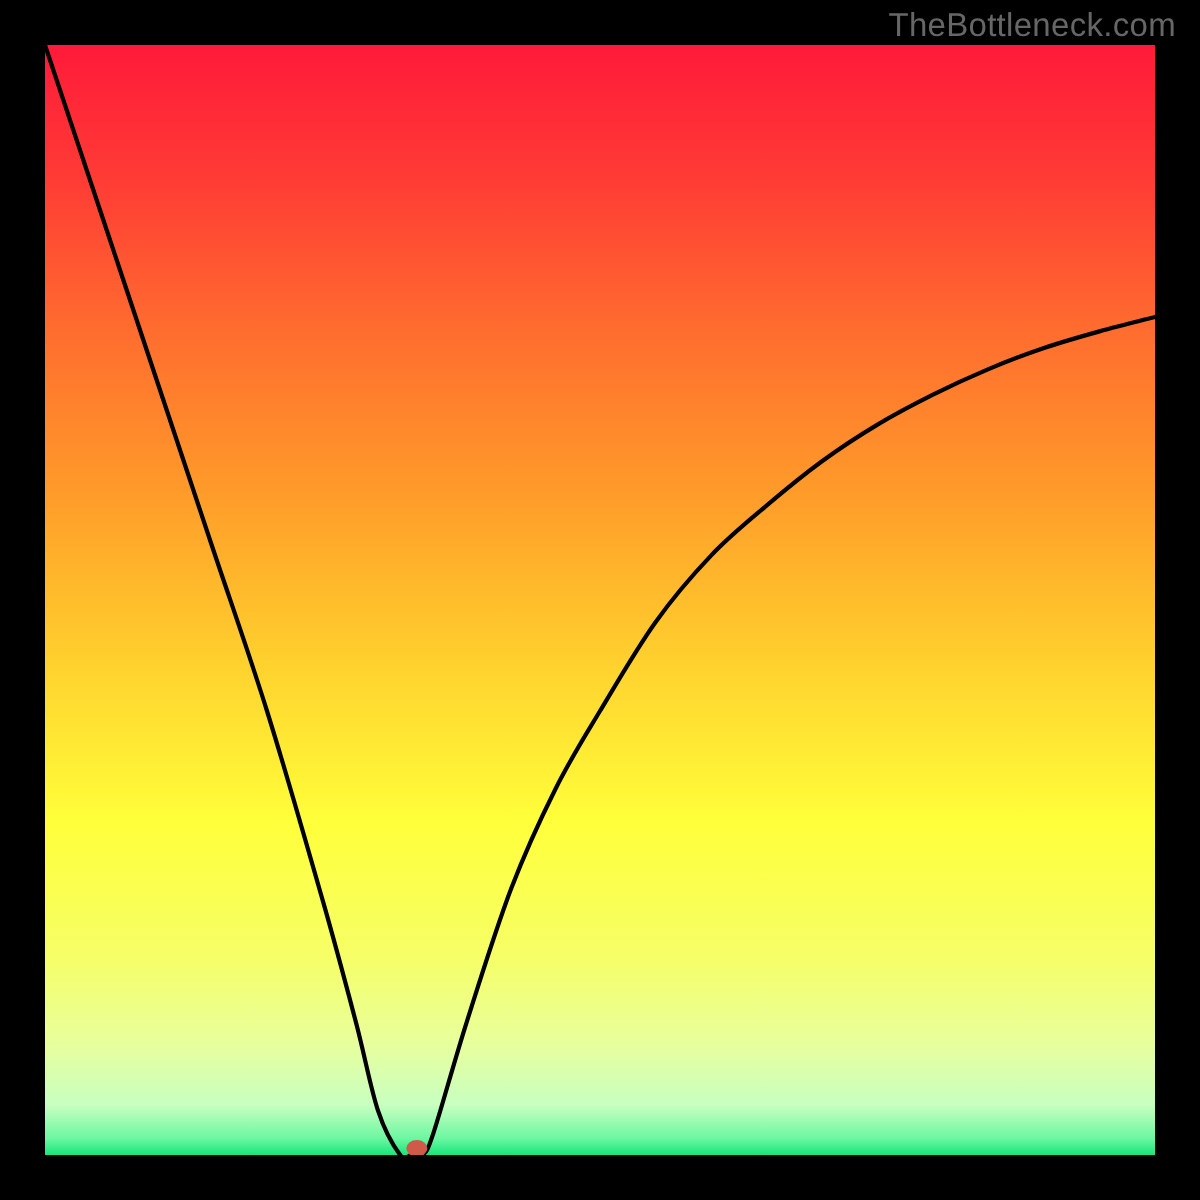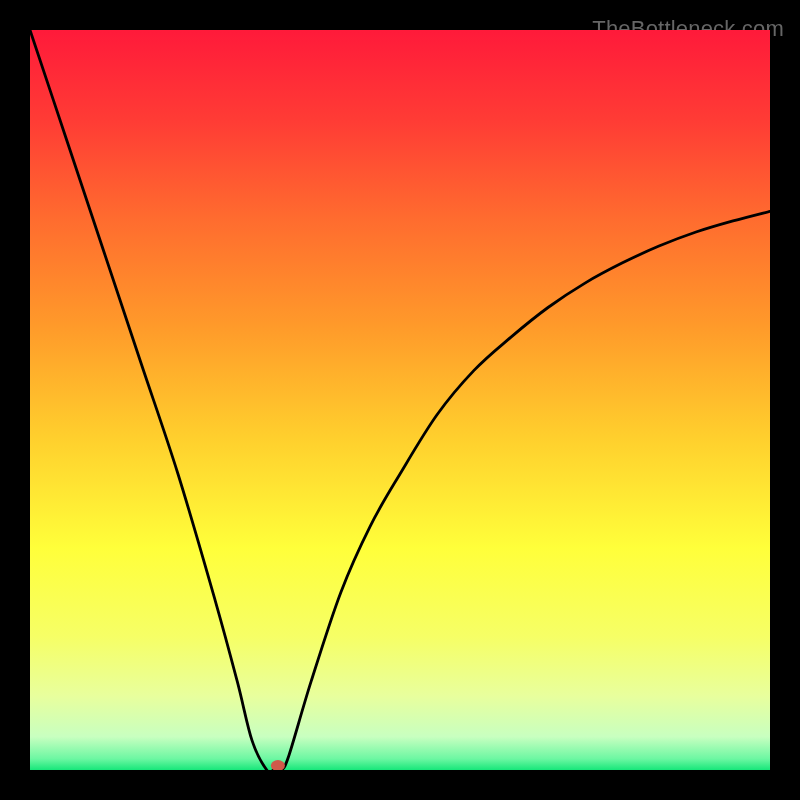--- a/index.html
+++ b/index.html
@@ -12,21 +12,21 @@
     overflow: hidden;
   }
   .frame {
     position: relative;
     width: 800px;
     height: 800px;
     background: #000;
   }
   .watermark {
     position: absolute;
-    top: 16px;
+    top: 4px;
     right: 16px;
     color: #666;
     font-size: 22px;
     font-weight: 500;
     letter-spacing: 0.2px;
     user-select: none;
   }
   .plot {
     position: absolute;
     left: 30px;

